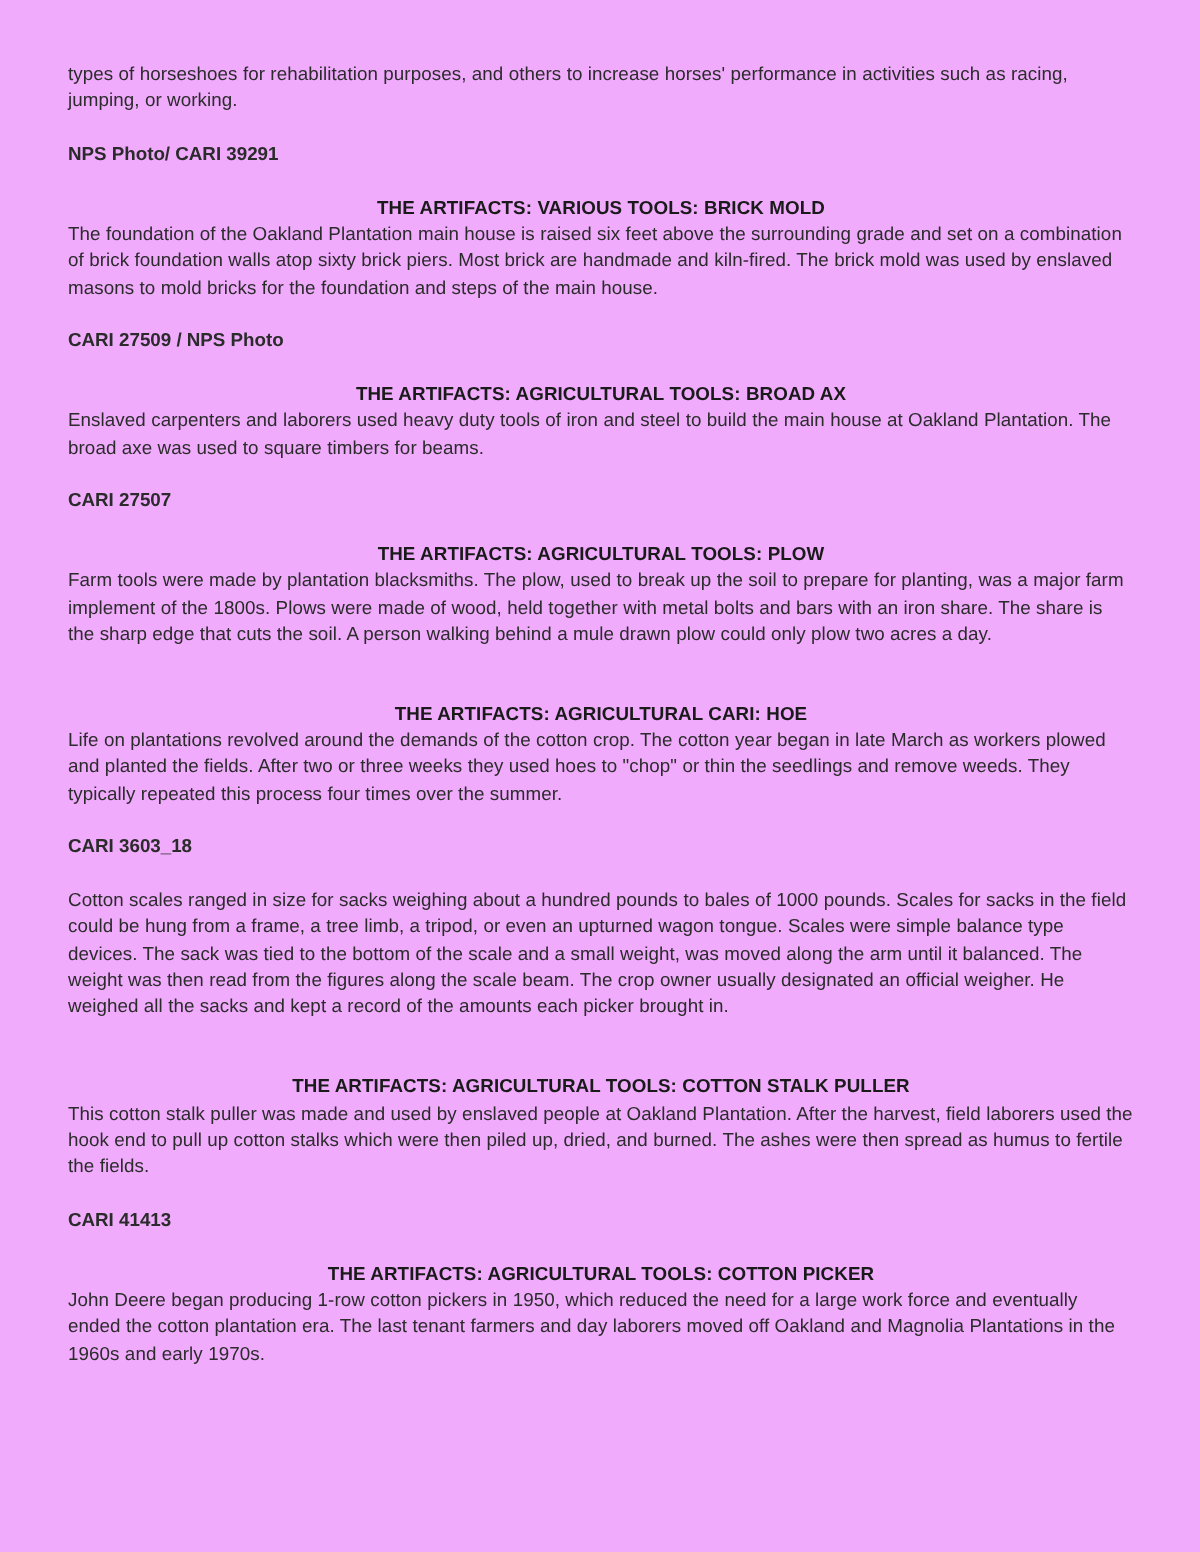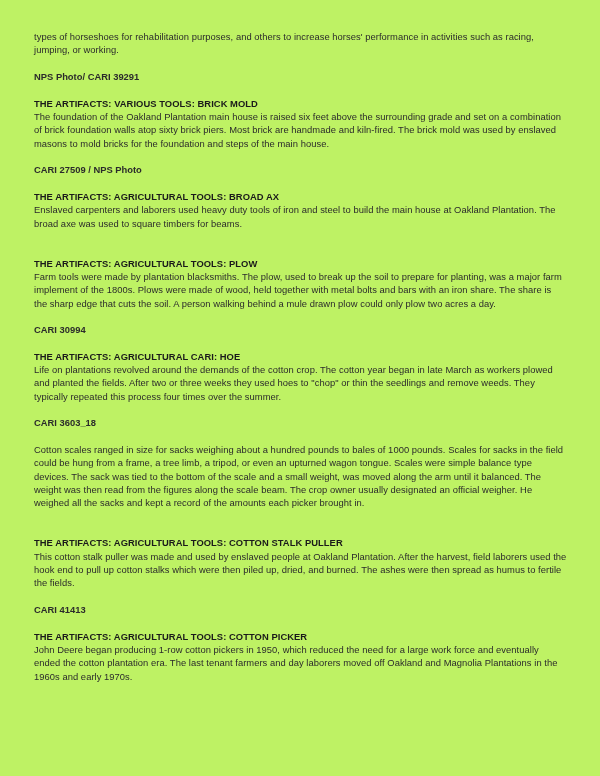--- a/index.html
+++ b/index.html
@@ -11,21 +11,21 @@
     width: 600px;
     height: 776px;
     font-family: "Liberation Sans", sans-serif;
     color: #231f20;
     -webkit-font-smoothing: antialiased;
   }
   .page {
     position: relative;
     width: 600px;
     height: 776px;
-    background: #bef264;
+    background: #f0abfc;
     box-sizing: border-box;
     padding: 30px 33px 0 34px;
     overflow: hidden;
   }
   .doc-body {
     width: 533px;
   }
   .para {
     font-size: 9.4px;
     line-height: 13.3px;
@@ -34,20 +34,21 @@
     text-align: left;
     color: #2b2b2b;
   }
   .heading {
     font-size: 9.4px;
     line-height: 13.3px;
     font-weight: bold;
     margin: 0;
     color: #1a1a1a;
     letter-spacing: 0.006em;
+    text-align: center;
   }
   .credit {
     font-size: 9.4px;
     line-height: 13.3px;
     margin: 0;
     color: #2b2b2b;
     font-weight: bold;
   }
   
   .gap-credit { height: 13.4px; }
@@ -74,29 +75,29 @@
       <div class="gap-credit"></div>
       <p class="credit">CARI 27509 / NPS Photo</p>
     </div>
 
     <div class="gap-section"></div>
 
     <div class="block">
       <p class="heading">THE ARTIFACTS: AGRICULTURAL TOOLS: BROAD AX</p>
       <p class="para">Enslaved carpenters and laborers used heavy duty tools of iron and steel to build the main house at Oakland Plantation. The broad axe was used to square timbers for beams.</p>
       <div class="gap-credit"></div>
+      <p class="credit">CARI 27507</p>
     </div>
 
     <div class="gap-section"></div>
 
     <div class="block">
       <p class="heading">THE ARTIFACTS: AGRICULTURAL TOOLS: PLOW</p>
       <p class="para">Farm tools were made by plantation blacksmiths. The plow, used to break up the soil to prepare for planting, was a major farm implement of the 1800s. Plows were made of wood, held together with metal bolts and bars with an iron share. The share is the sharp edge that cuts the soil. A person walking behind a mule drawn plow could only plow two acres a day.</p>
       <div class="gap-credit"></div>
-      <p class="credit">CARI 30994</p>
     </div>
 
     <div class="gap-section"></div>
 
     <div class="block">
       <p class="heading">THE ARTIFACTS: AGRICULTURAL CARI: HOE</p>
       <p class="para">Life on plantations revolved around the demands of the cotton crop. The cotton year began in late March as workers plowed and planted the fields. After two or three weeks they used hoes to "chop" or thin the seedlings and remove weeds. They typically repeated this process four times over the summer.</p>
       <div class="gap-credit"></div>
       <p class="credit">CARI 3603_18</p>
     </div>

